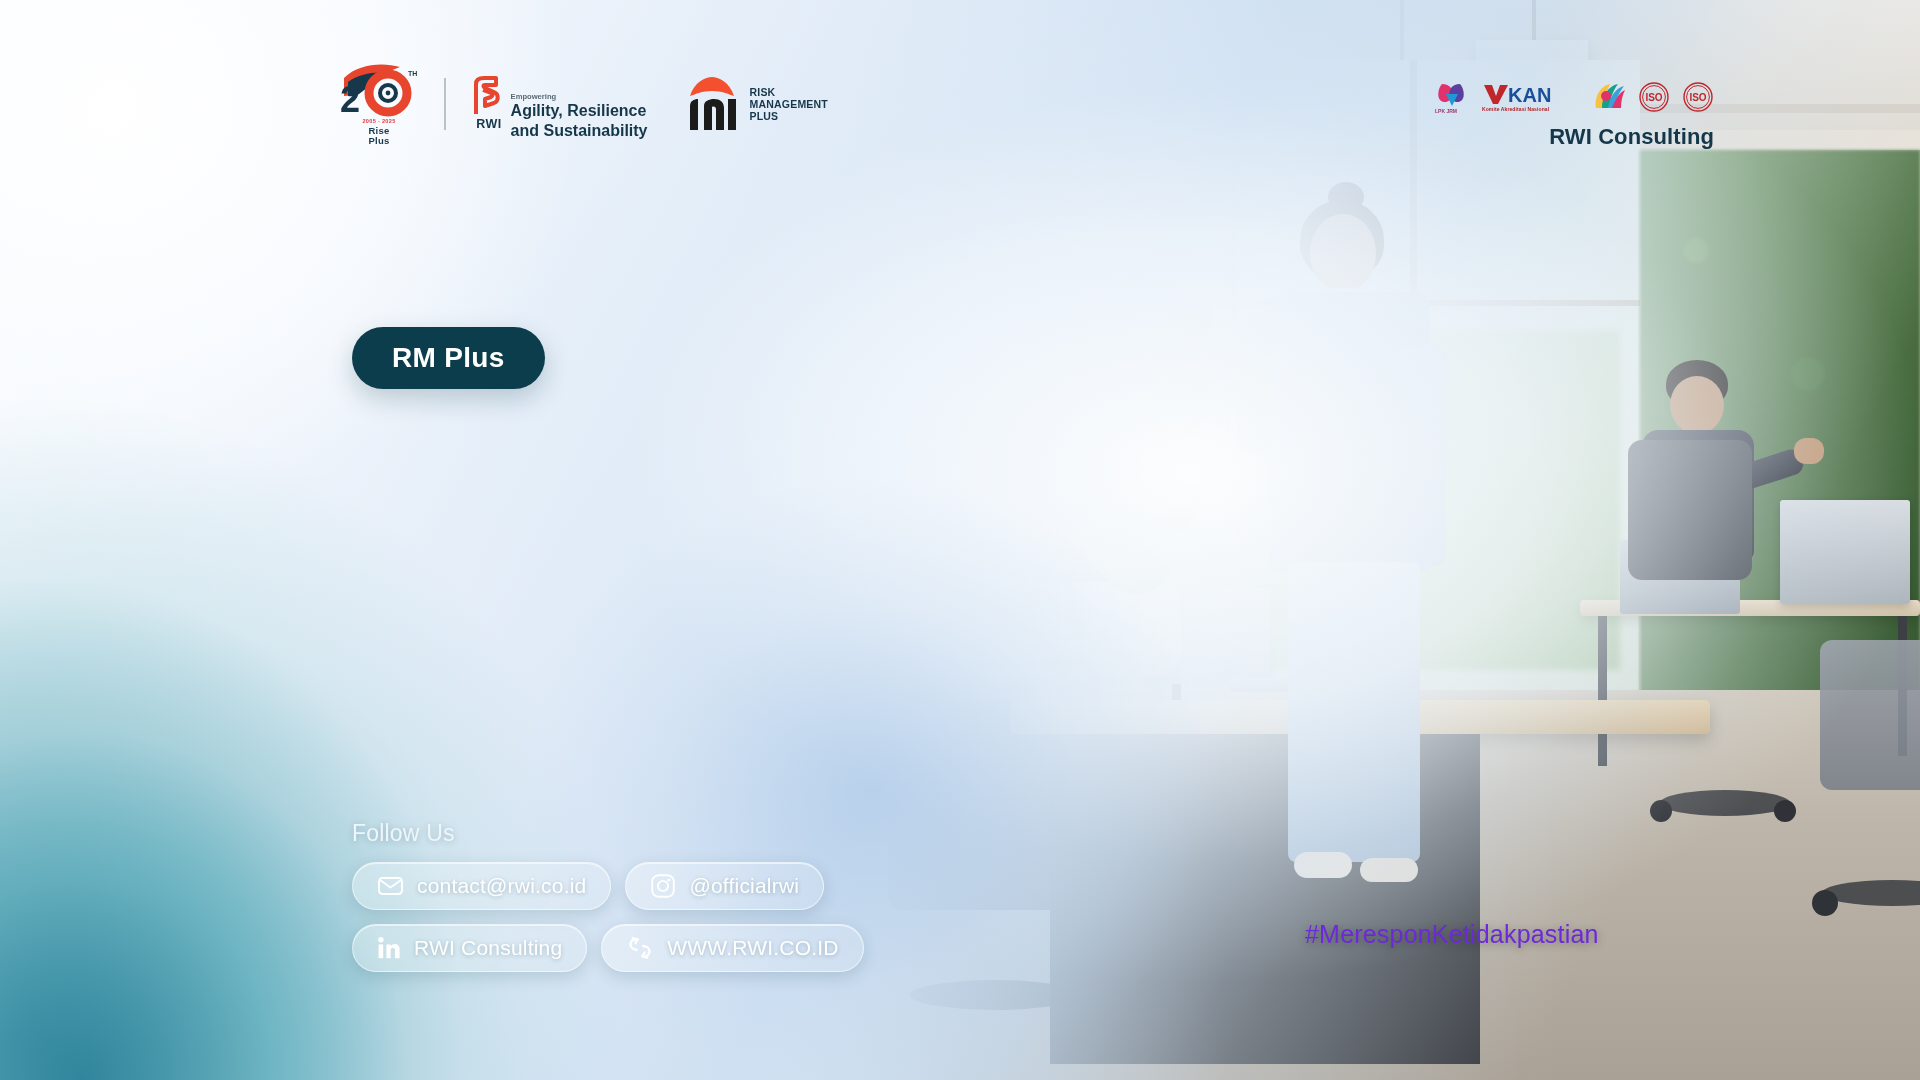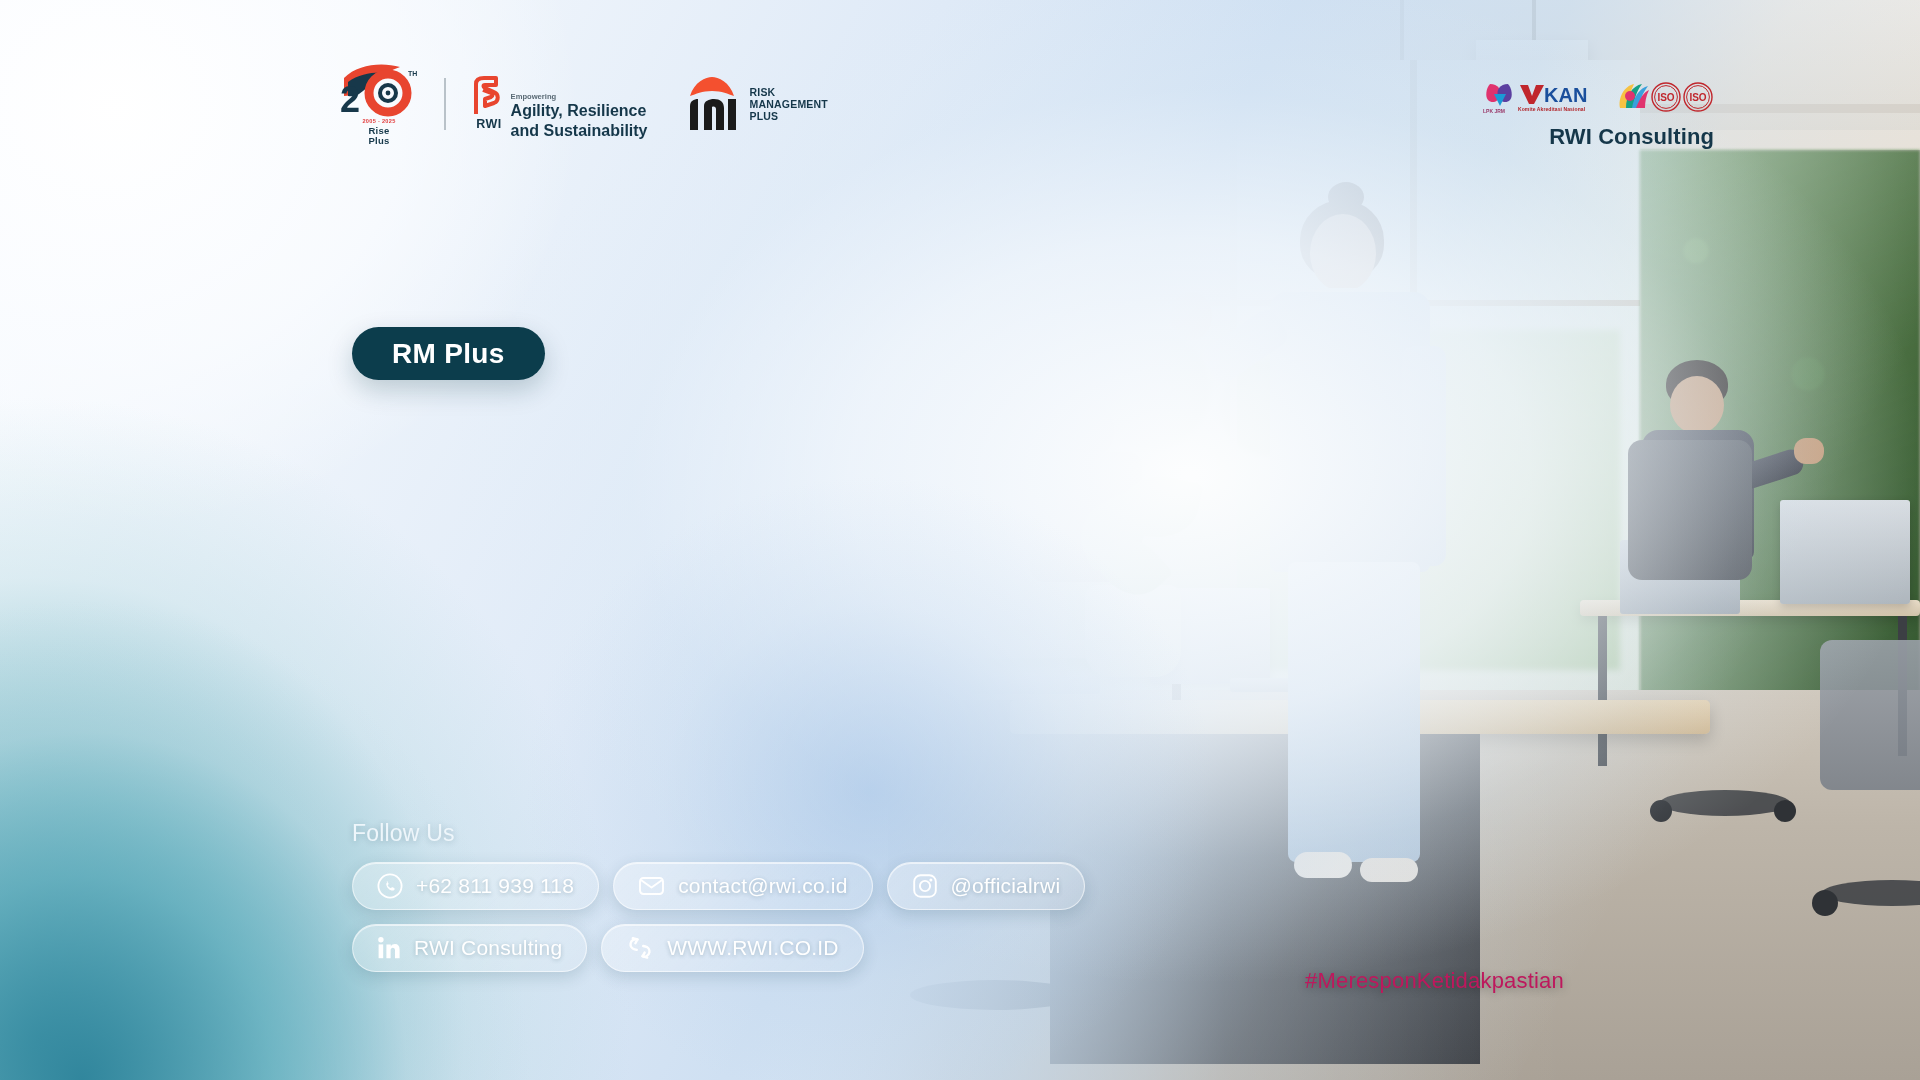--- a/index.html
+++ b/index.html
@@ -126,27 +126,27 @@
   .rwi-tag { line-height:1.22;margin-top:24px; }
   .rwi-tag .t1 { font-size:7.6px; color:#5a6a75; font-weight:bold; }
   .rwi-tag .t2 { font-size:16px; color:#15374a; font-weight:bold; }
 
   .rmplus-lock { display:flex; align-items:center; gap:10px; margin-left:14px; }
   .rm-mark { width:56px; height:56px; position:relative; }
   .rm-words { line-height:1.16; font-size:10.5px; font-weight:bold; color:#15374a; letter-spacing:.2px; }
 
   
   .cert-wrap { position:absolute; right:206px; top:78px; text-align:right; }
-  .cert-row { display:flex; align-items:center; justify-content:space-between; height:38px; }
+  .cert-row { display:flex; align-items:center; justify-content:space-between; gap:12px; height:38px; }
   .cert { display:flex; align-items:center; }
   .kan-sub { font-size:5px; color:#b01f24; font-weight:bold; letter-spacing:.1px; }
   .brand-right { margin-top:8px; font-size:22px; font-weight:bold; color:#15374a; letter-spacing:.1px; }
 
   
-  .pill-tag { position:absolute; left:352px; top:327px; height:53px; padding:0 40px;
+  .pill-tag { position:absolute; left:352px; top:327px; height:62px; padding:0 40px;
               display:flex; align-items:center; border-radius:34px; background:#0c3d4c;
               color:#ffffff; font-size:28px; font-weight:bold; letter-spacing:.3px;
               box-shadow:0 10px 26px rgba(10,55,70,.22); }
 
   
   .headline { position:absolute; left:350px; top:430px; width:1010px;
               color:#0b3a4a; font-weight:bold; font-size:86px; line-height:1.07;
               letter-spacing:-1.2px; font-stretch:condensed;
               text-shadow:0 2px 14px rgba(255,255,255,.55); }
   .headline div { white-space:nowrap; }
@@ -161,22 +161,22 @@
     display:flex; align-items:center; gap:13px; height:48px; padding:0 24px;
     border-radius:26px;
     background:linear-gradient(135deg, rgba(255,255,255,.34), rgba(255,255,255,.12));
     border:1px solid rgba(255,255,255,.55);
     box-shadow: 0 5px 16px rgba(20,60,80,.16), inset 0 1px 0 rgba(255,255,255,.6);
     color:#ffffff; font-size:21px; letter-spacing:.2px; white-space:nowrap;
     text-shadow:0 1px 4px rgba(20,60,80,.28);
   }
   .pill svg { display:block; flex:0 0 auto; }
 
-  .hashtag { position:absolute; left:1305px; top:920px; color:#be185d; font-size:22px;
-             letter-spacing:.2px; text-shadow:0 2px 8px rgba(0,0,0,.35);margin-top:48px; }
+  .hashtag { position:absolute; left:1305px; top:920px; color:#6d28d9; font-size:25px;
+             letter-spacing:.2px; text-shadow:0 2px 8px rgba(0,0,0,.35); }
 </style>
 </head>
 <body>
 
 <div id="stage">
 
   <div class="photo">
     <div class="ph ceil"></div>
     <div class="ph ceil-beam"></div>
 
@@ -381,29 +381,20 @@
     <div class="pill-tag">
       <span>RM Plus</span>
     </div>
 
 
     <div class="follow">Follow Us</div>
 
     <div class="pill-rows">
       <div class="pill-row">
 
-        <div class="pill">
-          <span>
-            <svg width="26" height="26" viewBox="0 0 26 26" aria-hidden="true">
-              <circle cx="13" cy="13" r="11.6" fill="none" stroke="#ffffff" stroke-width="1.8"></circle>
-              <path d="M9.6 8.4 c.5-.1 1 0 1.2.5 l.7 1.5 c.2.4 .1.7-.2 1 l-.5.5 c-.2.2-.2.4-.1.6 .6 1.2 1.5 2 2.7 2.6 .2.1 .5.1 .7-.1 l.5-.5 c.3-.3 .6-.4 1-.2 l1.5.7 c.5.2 .6.7 .5 1.2 -.2.9-1.1 1.5-2.1 1.4 -3-.3-5.9-3.2-6.2-6.2 -.1-1 .5-1.8 1.3-2.1 Z" fill="#ffffff"></path>
-            </svg>
-          </span>
-          <span>+62 811 939 118</span>
-        </div>
 
         <div class="pill">
           <span>
             <svg width="27" height="26" viewBox="0 0 27 26" aria-hidden="true">
               <rect x="2" y="5" width="23" height="16" rx="3.4" fill="none" stroke="#ffffff" stroke-width="1.9"></rect>
               <path d="M3.6 7.4 L13.5 14.6 L23.4 7.4" fill="none" stroke="#ffffff" stroke-width="1.9" stroke-linecap="round" stroke-linejoin="round"></path>
             </svg>
           </span>
           <span>contact@rwi.co.id</span>
         </div>

